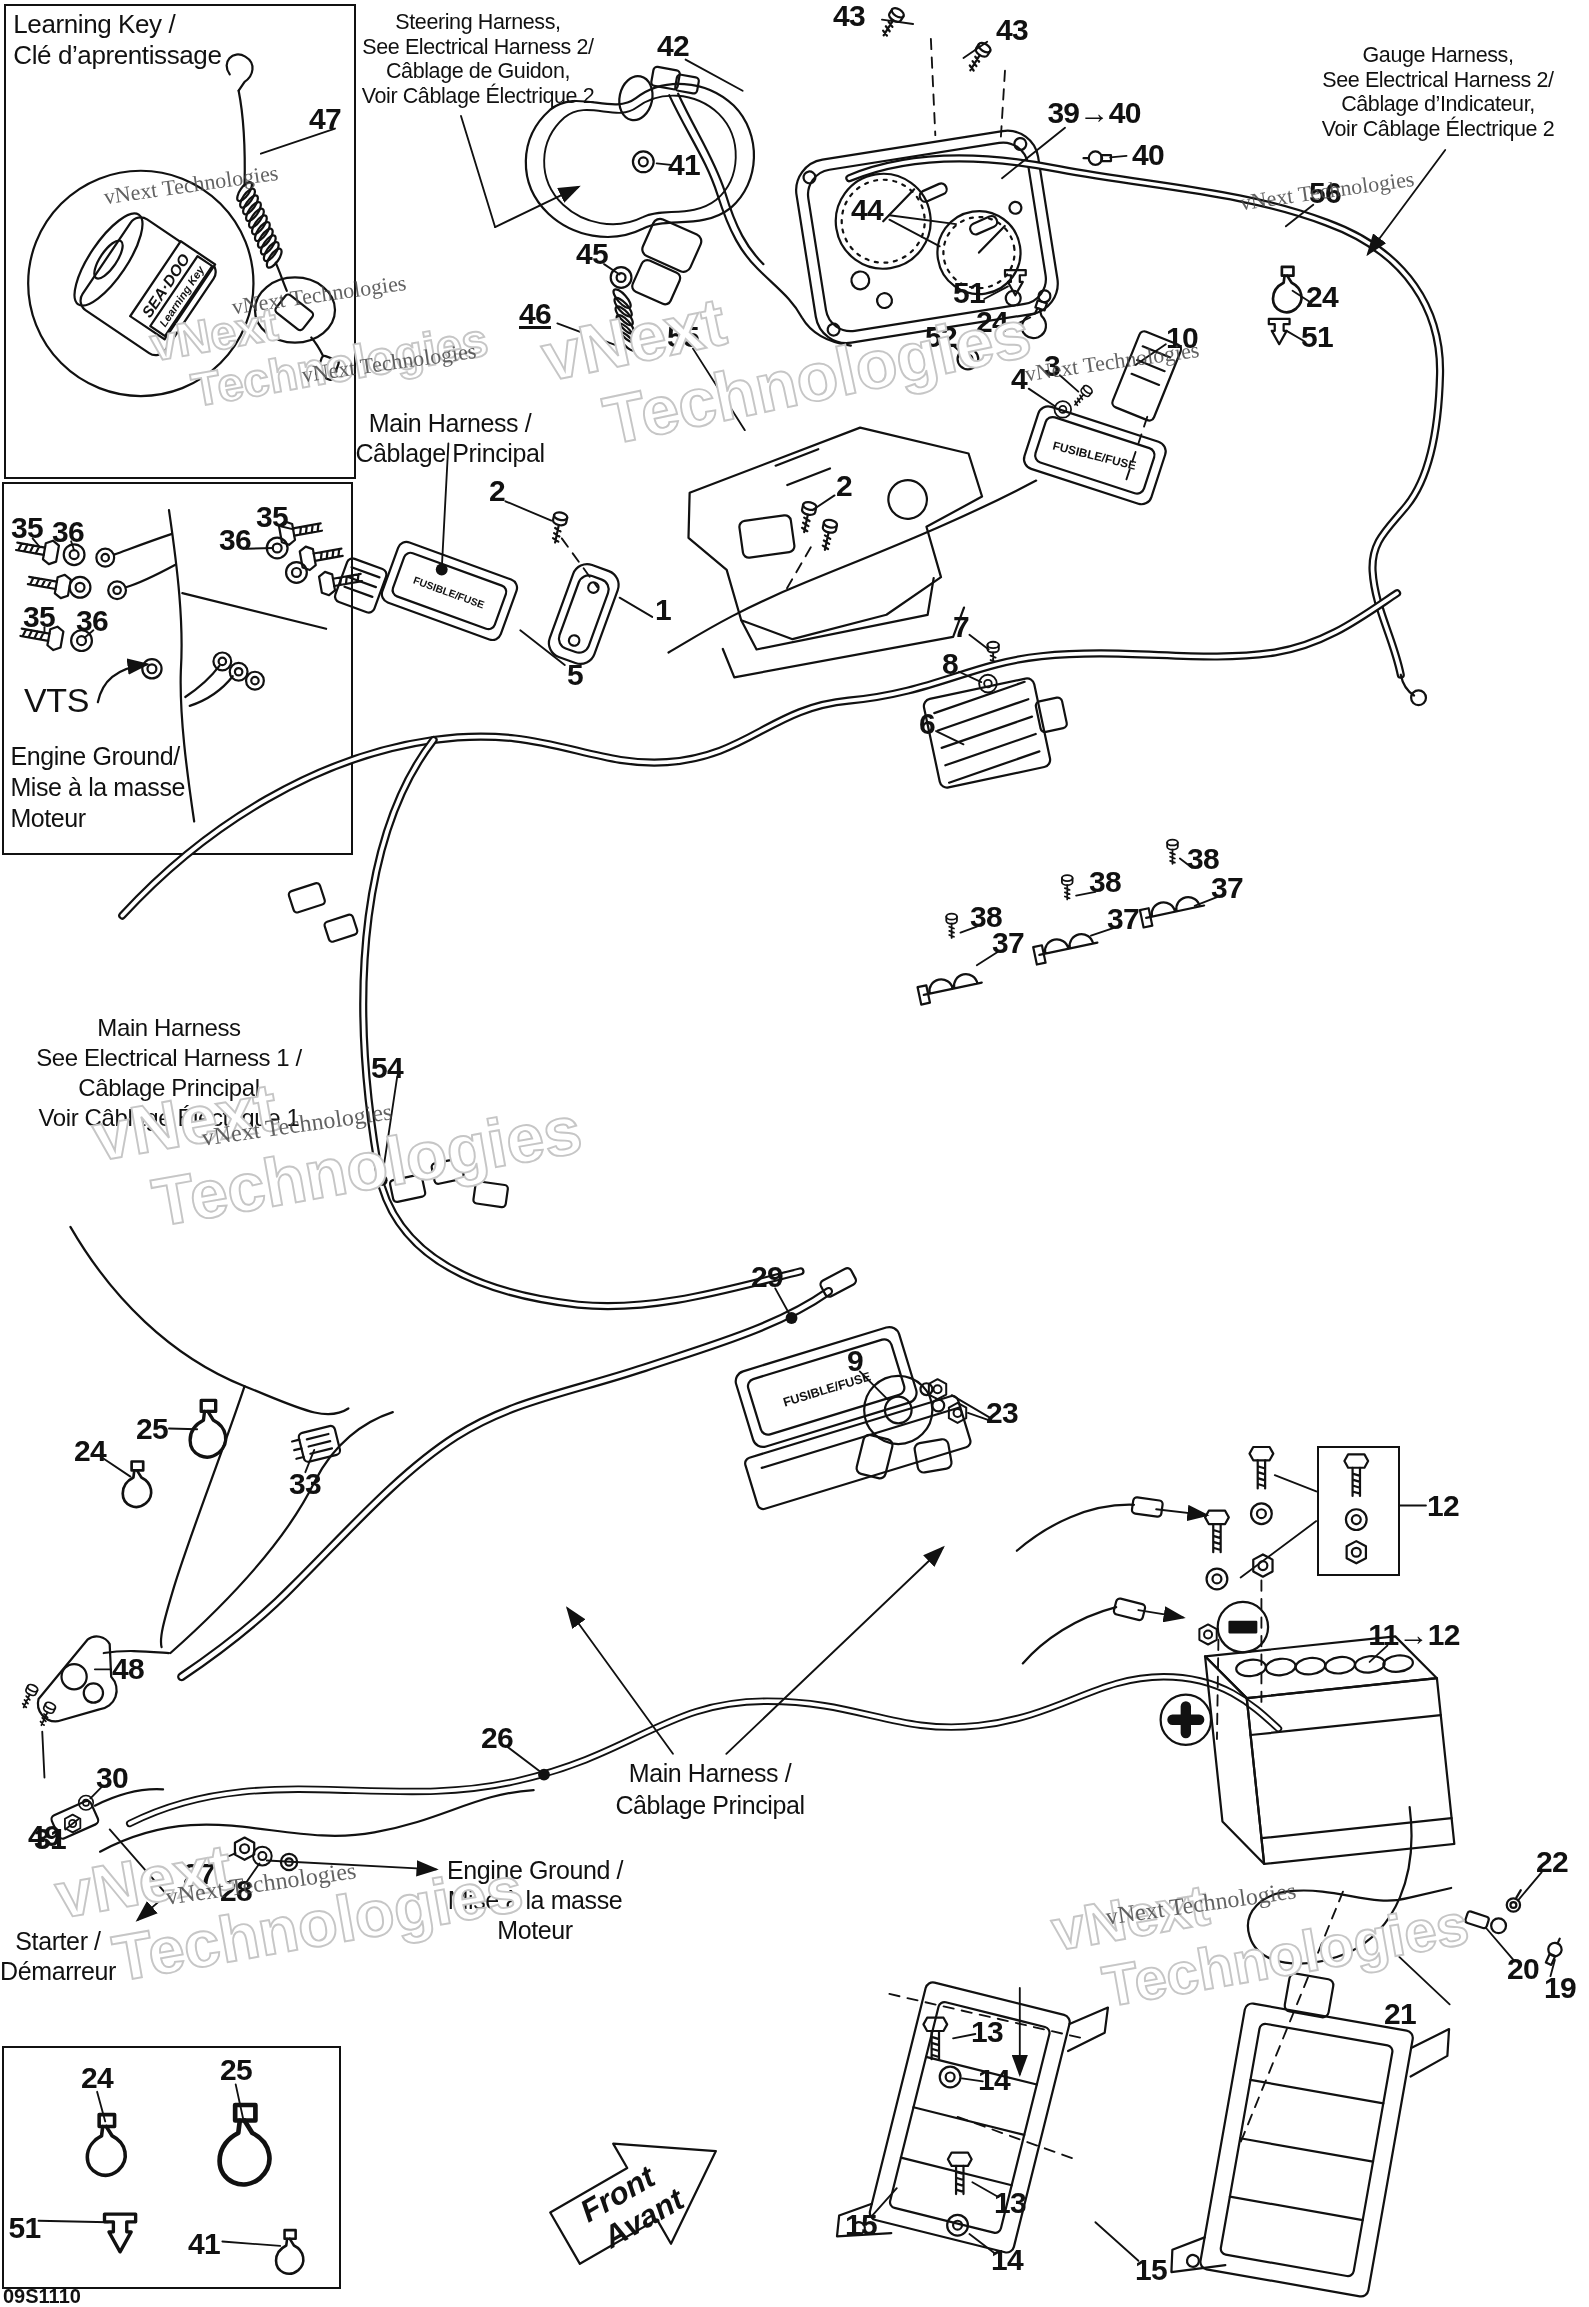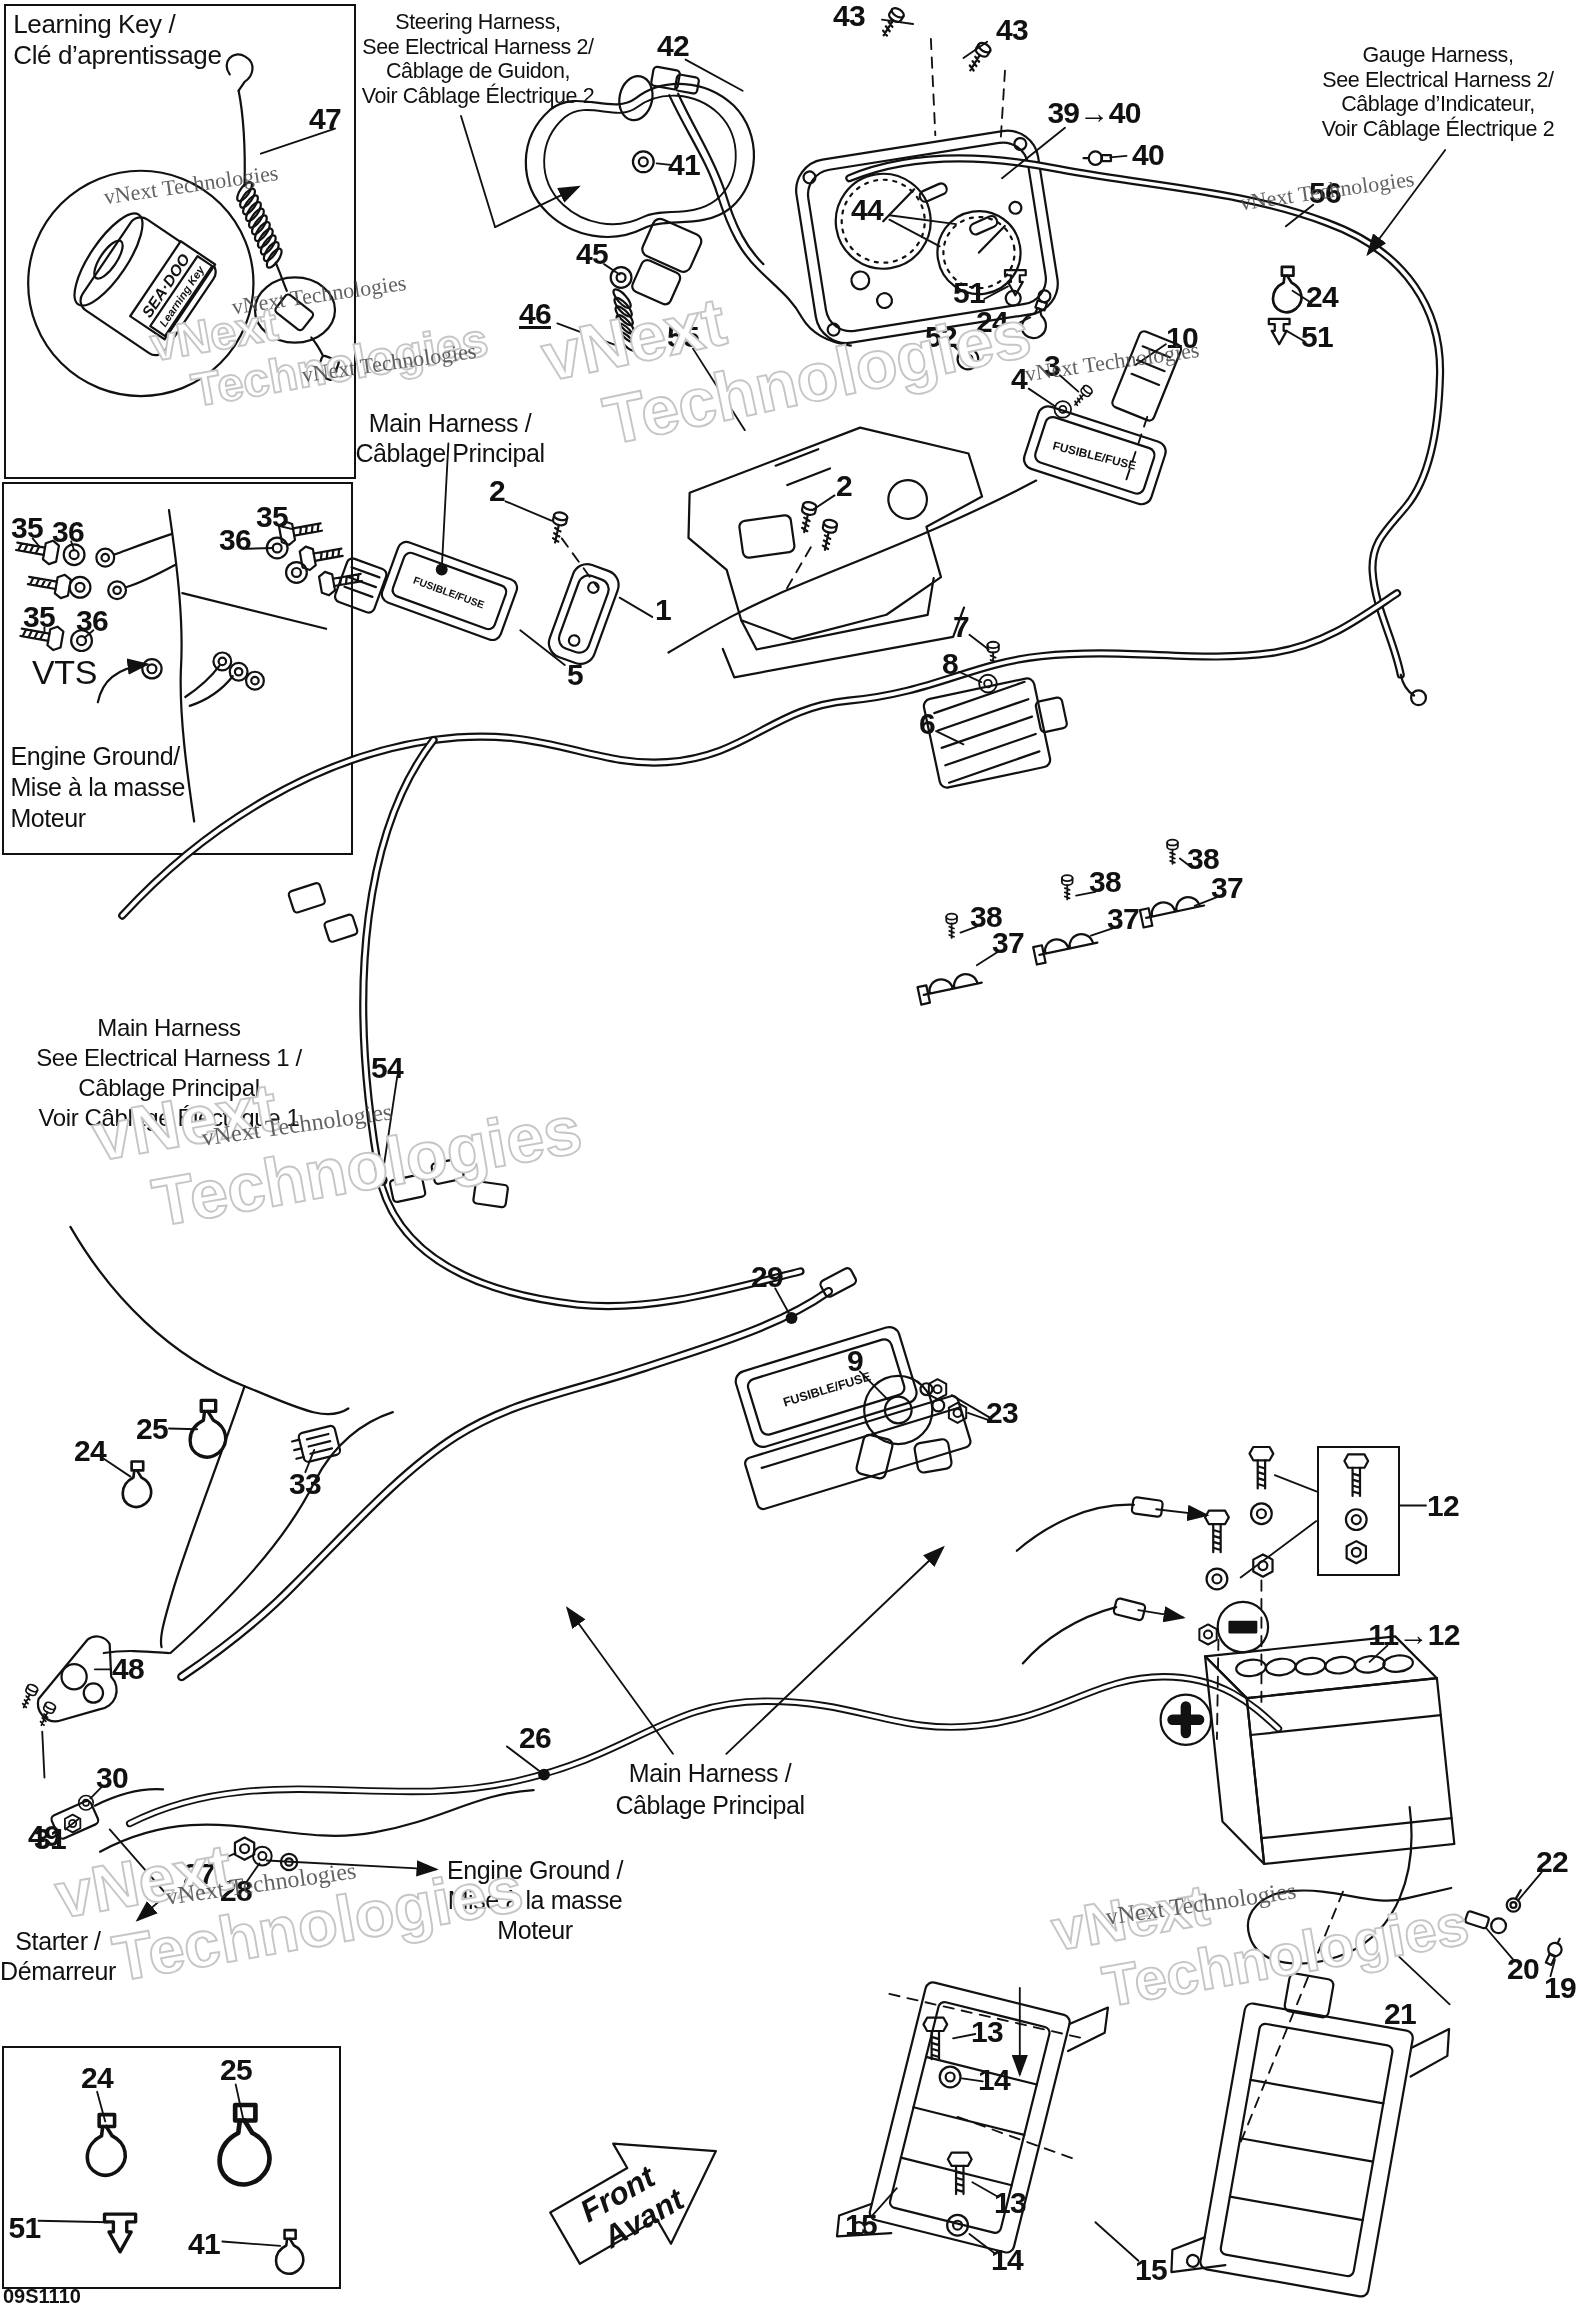--- a/index.html
+++ b/index.html
@@ -551,21 +551,21 @@
       <div class="callout" style="left: 1414px; top: 1635px;">11→12</div>
       <div class="callout" style="left: 152px; top: 1429px;">25</div>
       <div class="callout" style="left: 90px; top: 1451px;">24</div>
       <div class="callout" style="left: 305px; top: 1484px;">33</div>
       <div class="callout" style="left: 128px; top: 1669px;">48</div>
       <div class="callout" style="left: 44px; top: 1791px; margin-top: 45px;">49</div>
       <div class="callout" style="left: 112px; top: 1778px;">30</div>
       <div class="callout" style="left: 50px; top: 1839px;">31</div>
       <div class="callout" style="left: 199px; top: 1874px;">27</div>
       <div class="callout" style="left: 236px; top: 1891px;">28</div>
-      <div class="callout" style="left: 497px; top: 1738px; margin-left: 38px;">26</div>
+      <div class="callout" style="left: 497px; top: 1738px;">26</div>
       <div class="callout" style="left: 1552px; top: 1862px;">22</div>
       <div class="callout" style="left: 1523px; top: 1969px;">20</div>
       <div class="callout" style="left: 1560px; top: 1988px;">19</div>
       <div class="callout" style="left: 1400px; top: 2014px;">21</div>
       <div class="callout" style="left: 987px; top: 2032px;">13</div>
       <div class="callout" style="left: 994px; top: 2080px;">14</div>
       <div class="callout" style="left: 1010px; top: 2203px;">13</div>
       <div class="callout" style="left: 1007px; top: 2260px;">14</div>
       <div class="callout" style="left: 861px; top: 2225px;">15</div>
       <div class="callout" style="left: 1151px; top: 2270px;">15</div>
@@ -586,21 +586,21 @@
       <div class="tb tc" style="left: 1438px; top: 43px; font-size: 21.5px; line-height: 24.5px;">
         <div>Gauge Harness,</div>
         <div>See Electrical Harness 2/</div>
         <div>Câblage d’Indicateur,</div>
         <div>Voir Câblage Électrique 2</div>
       </div>
       <div class="tb tc" style="left: 450px; top: 408px; font-size: 25px; line-height: 30px;">
         <div>Main Harness /</div>
         <div>Câblage Principal</div>
       </div>
-      <div class="tb" style="left: 24px; top: 654px; font-size: 34px; line-height: 36px; margin-left: 8px;">
+      <div class="tb" style="left: 24px; top: 682px; font-size: 34px; line-height: 36px;">
         <div>VTS</div>
       </div>
       <div class="tb" style="left: 10.4px; top: 741px; font-size: 25px; line-height: 31px;">
         <div>Engine Ground/</div>
         <div>Mise à la masse</div>
         <div>Moteur</div>
       </div>
       <div class="tb tc" style="left: 169px; top: 1013px; font-size: 24px; line-height: 30px;">
         <div>Main Harness</div>
         <div>See Electrical Harness 1 /</div>

